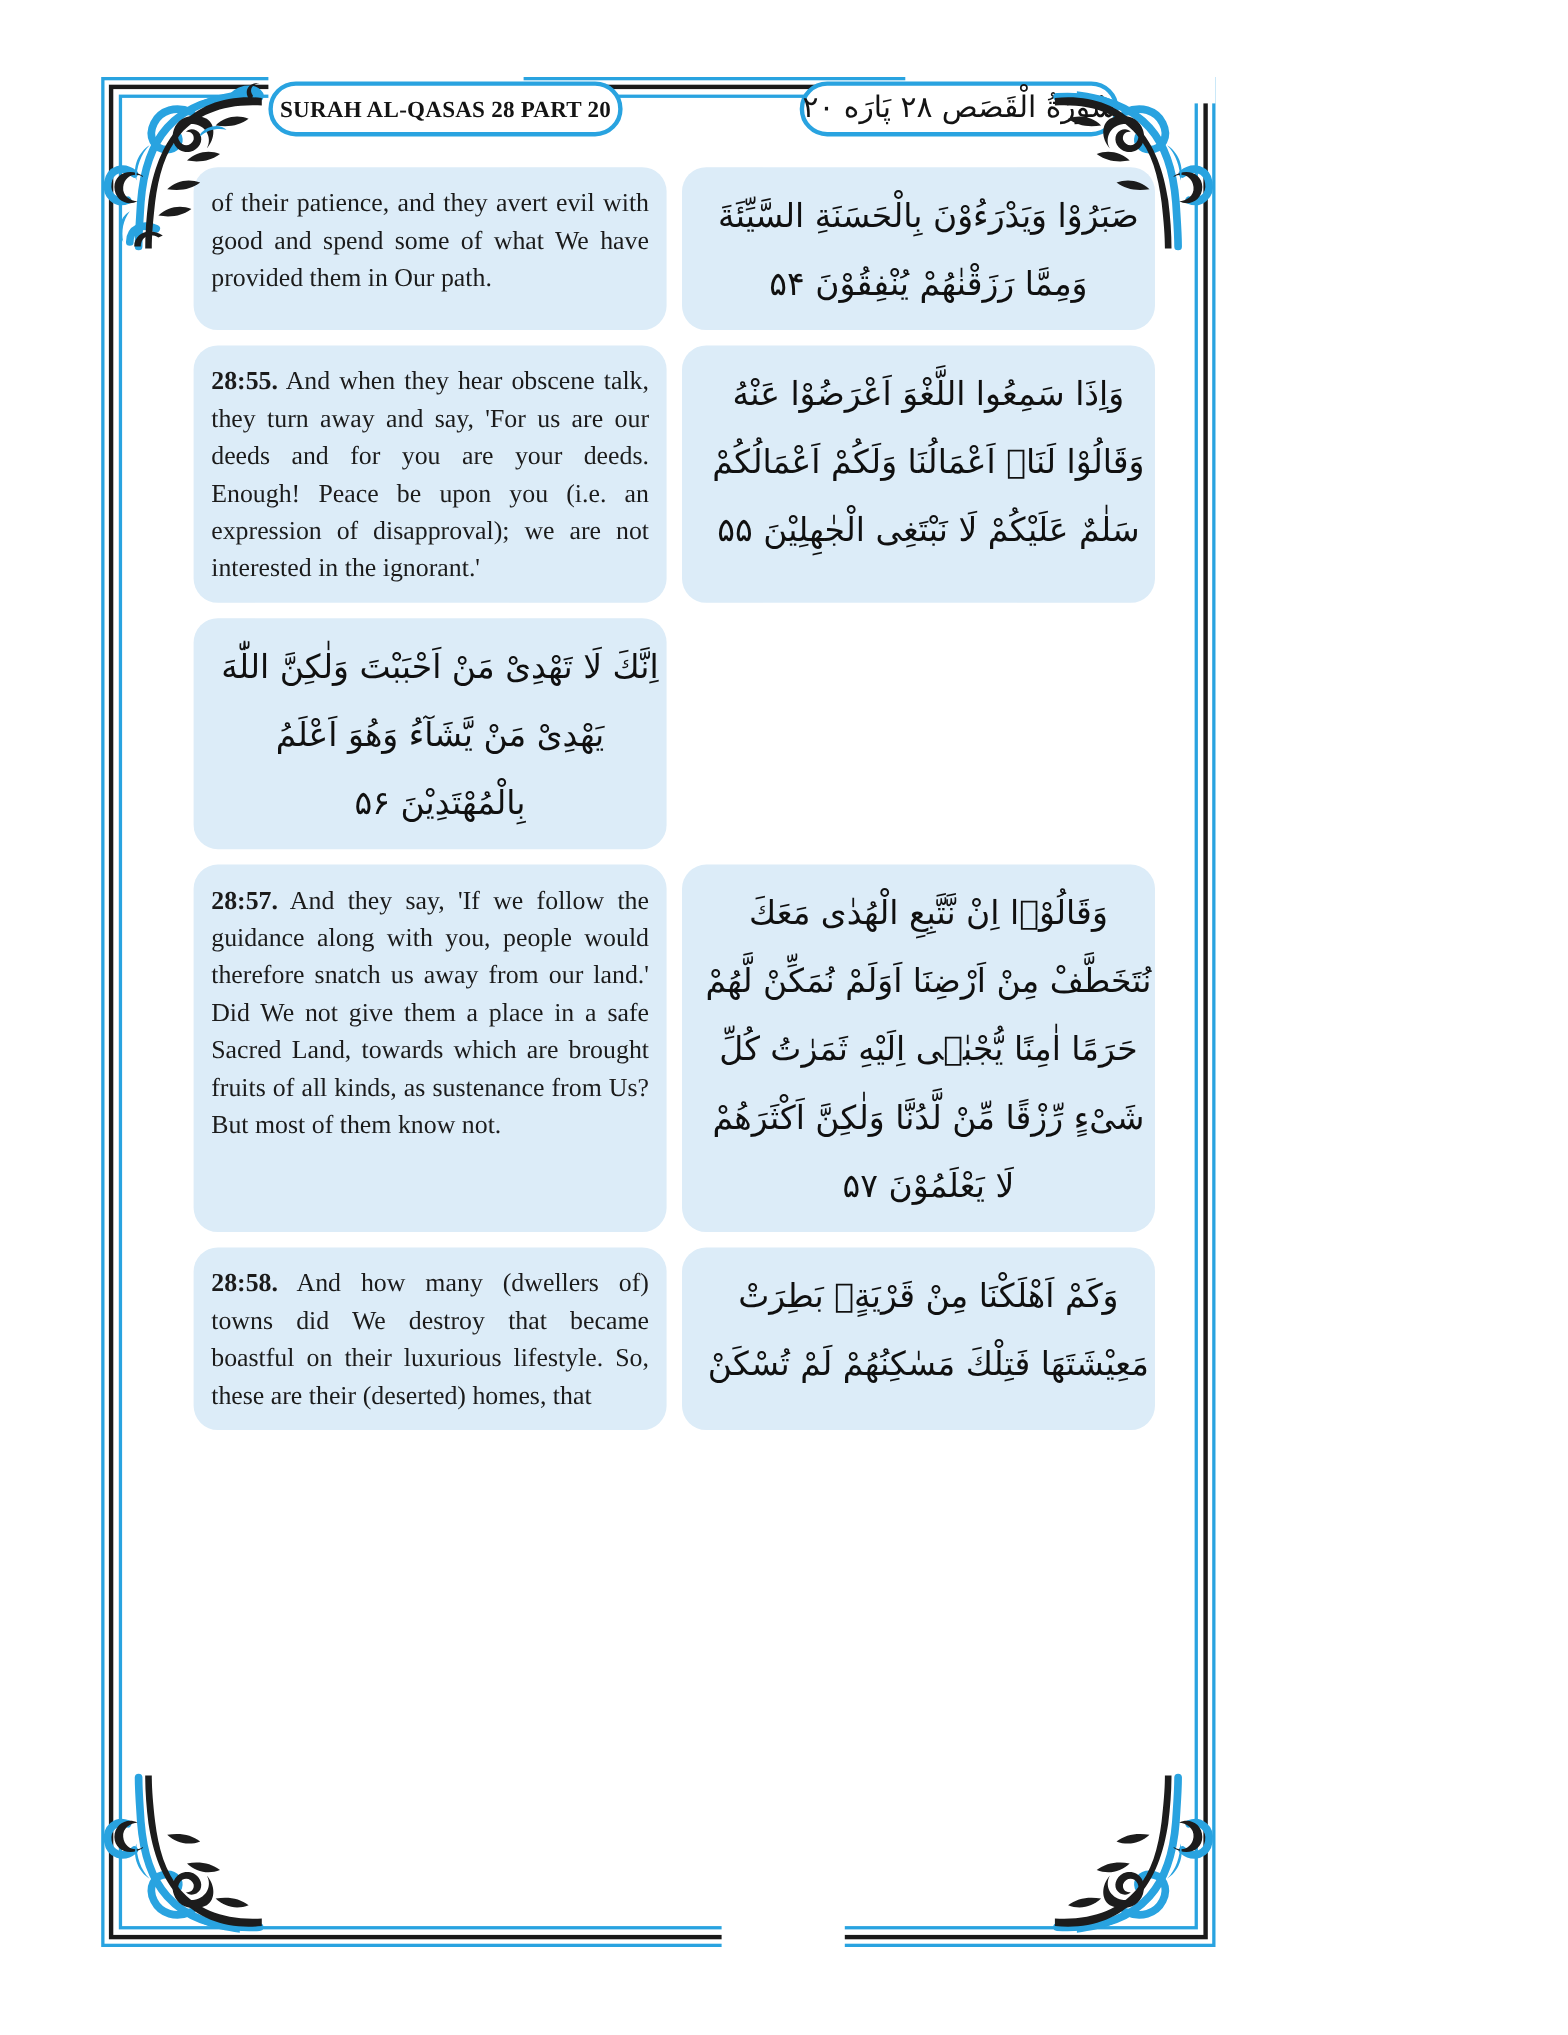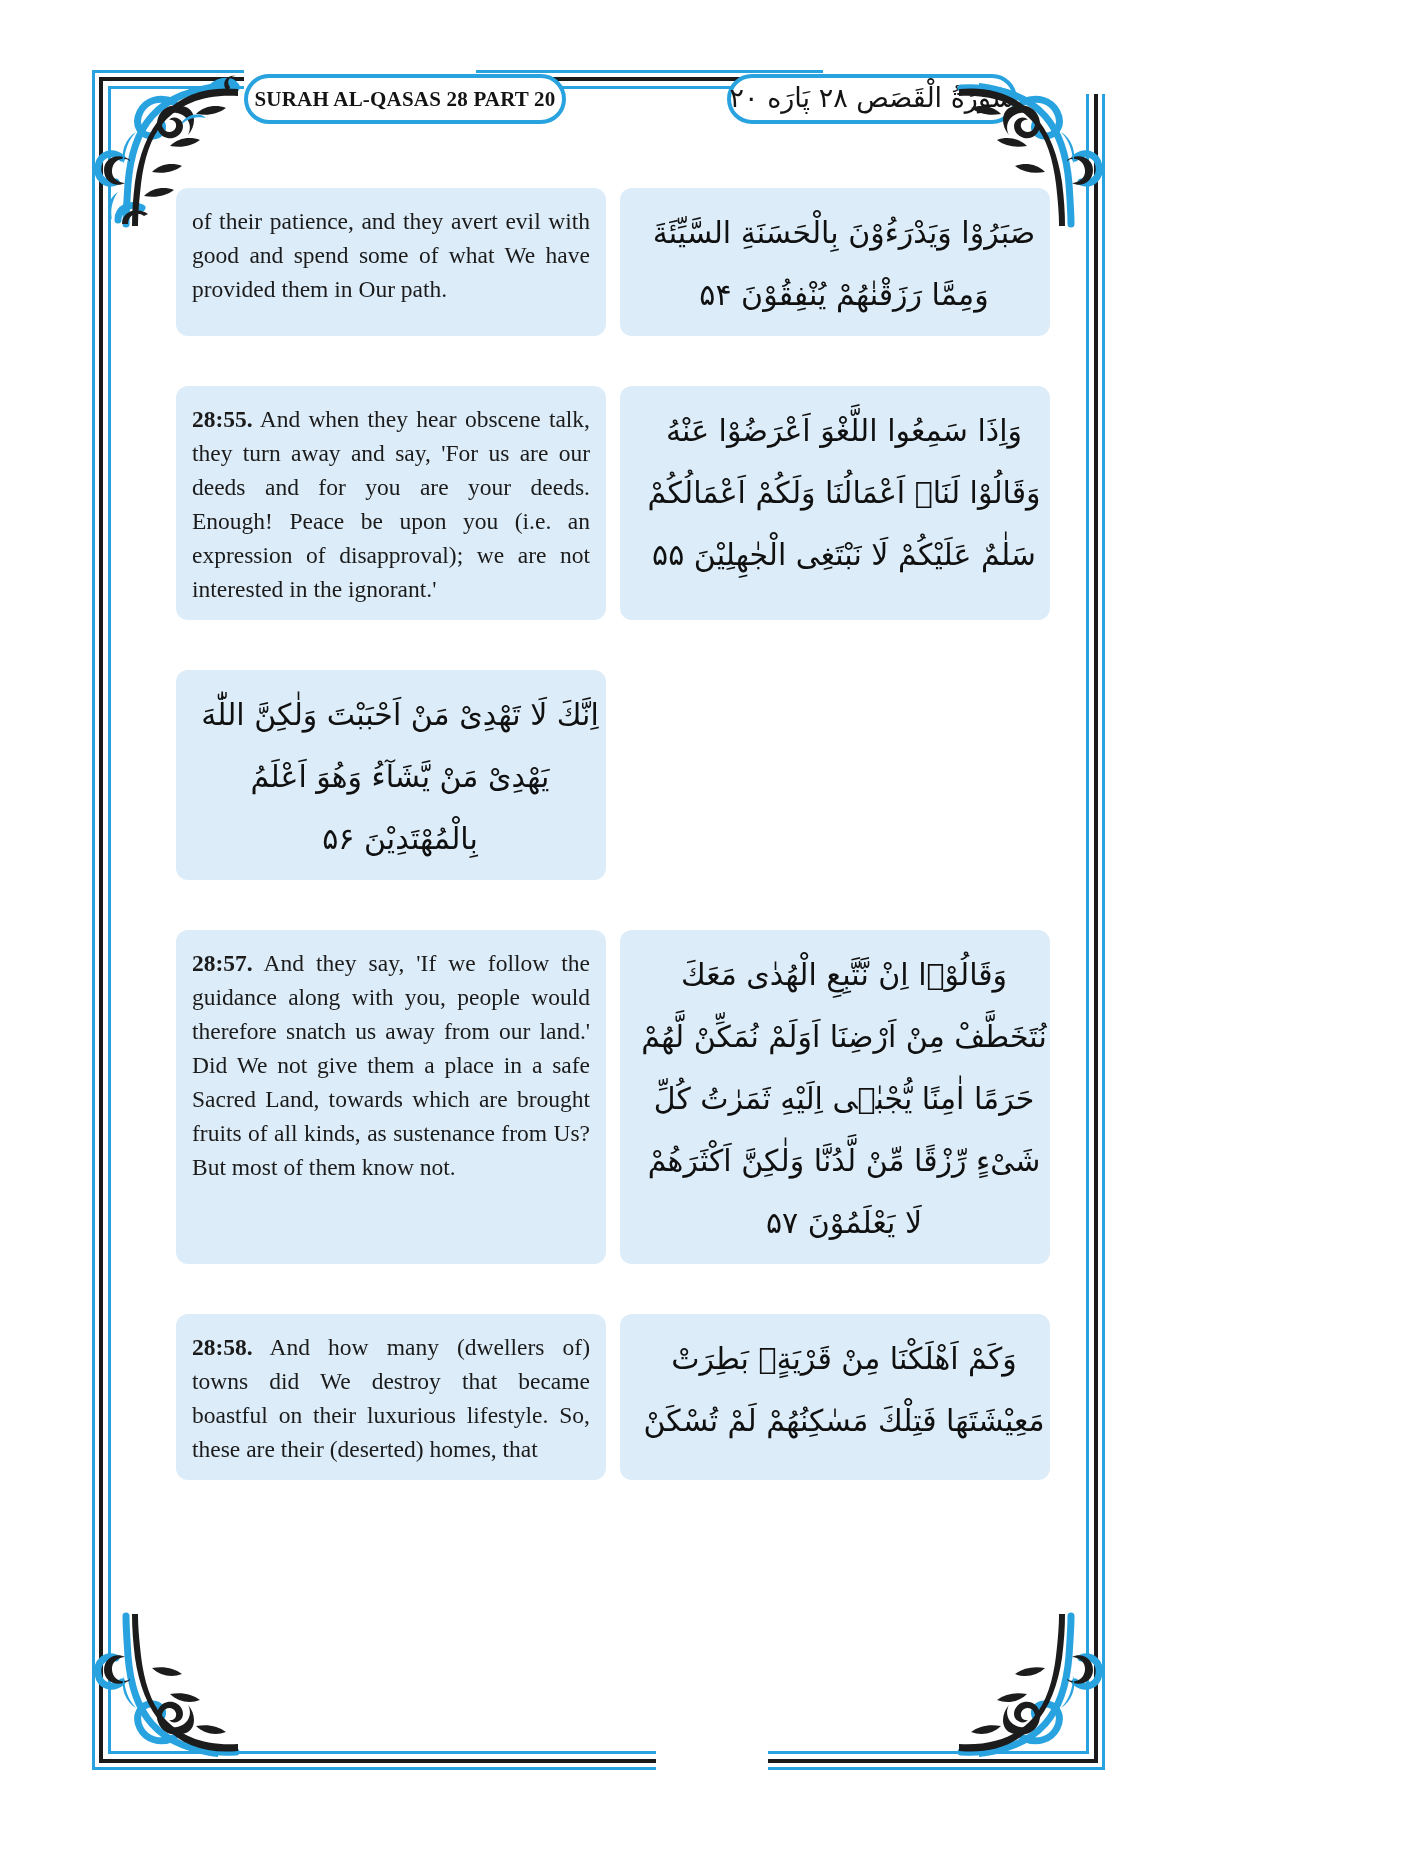--- a/index.html
+++ b/index.html
@@ -120,23 +120,22 @@
     z-index: 3;
   }
   .verse-row {
     display: flex;
     gap: 14px;
     margin-bottom: 14px;
     align-items: stretch;
   }
   .panel {
     background: #dcecf8;
-    border-radius: 12px;
-    box-sizing: border-box;
-    margin-top: 36px;
+    border-radius: 22px;
+    box-sizing: border-box;
   }
   .panel-en {
     width: 430px;
     padding: 16px 16px 14px 16px;
     font-family: "Liberation Serif", "DejaVu Serif", serif;
     font-size: 23.5px;
     line-height: 34px;
     color: #1b1b1b;
     text-align: justify;
     text-align-last: left;

